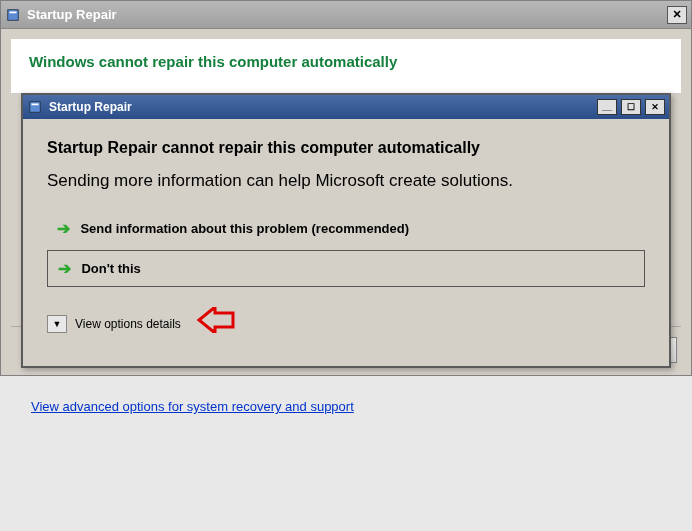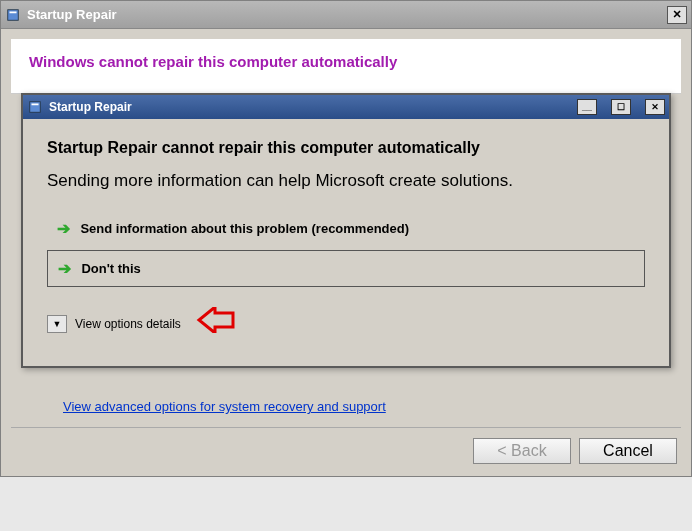--- a/index.html
+++ b/index.html
@@ -8,21 +8,21 @@
       background: #e8e8e8;
       width: 692px;
       height: 531px;
       overflow: hidden;
       position: relative;
     }
     .outer-window {
       position: absolute;
       top: 0; left: 0;
       width: 692px;
-      height: 477px;
+      height: 376px;
       background: #d4d0c8;
       border: 1px solid #808080;
     }
     .outer-titlebar {
       height: 28px;
       background: linear-gradient(to bottom, #b8b8b8, #a0a0a0);
       display: flex;
       align-items: center;
       padding: 0 4px;
       border-bottom: 1px solid #888;
@@ -54,33 +54,32 @@
     .outer-content {
       background: #fff;
       margin: 10px 10px 0 10px;
       height: 55px;
       padding: 14px 18px;
       border-bottom: 1px solid #ccc;
     }
     .outer-heading {
       font-size: 15px;
       font-weight: bold;
-      color: #a21caf;
+      color: #15803d;
     }
     .link-text {
       color: #0033cc;
       text-decoration: underline;
       cursor: pointer;
       font-size: 13px;
     }
     .adv-link {
       position: absolute;
       left: 30px;
       top: 398px;
-      margin-left: 32px;
     }
     .button-bar {
       position: absolute;
       bottom: 12px;
       right: 14px;
       display: flex;
       gap: 8px;
     }
     .wiz-btn {
       width: 98px;
@@ -123,21 +122,21 @@
     }
     .inner-titlebar .title-text {
       color: #fff;
       font-size: 12px;
       font-weight: bold;
       margin-left: 6px;
       flex: 1;
     }
     .win-controls {
       display: flex;
-      gap: 14px;
+      gap: 4px;
     }
     .win-ctrl {
       width: 20px; height: 16px;
       background: #e0e0e0;
       border: 1px solid #333;
       display: flex;
       align-items: center;
       justify-content: center;
       font-size: 9px;
       font-weight: bold;

